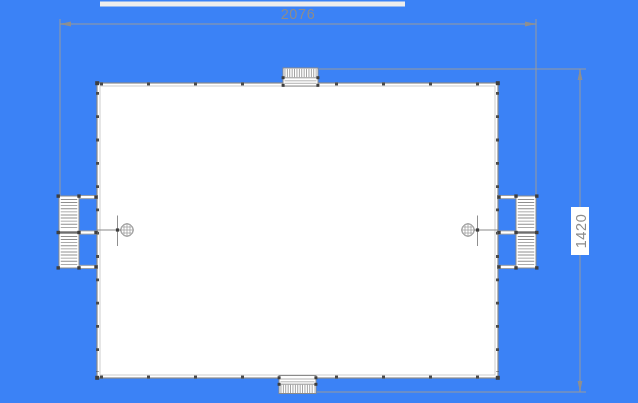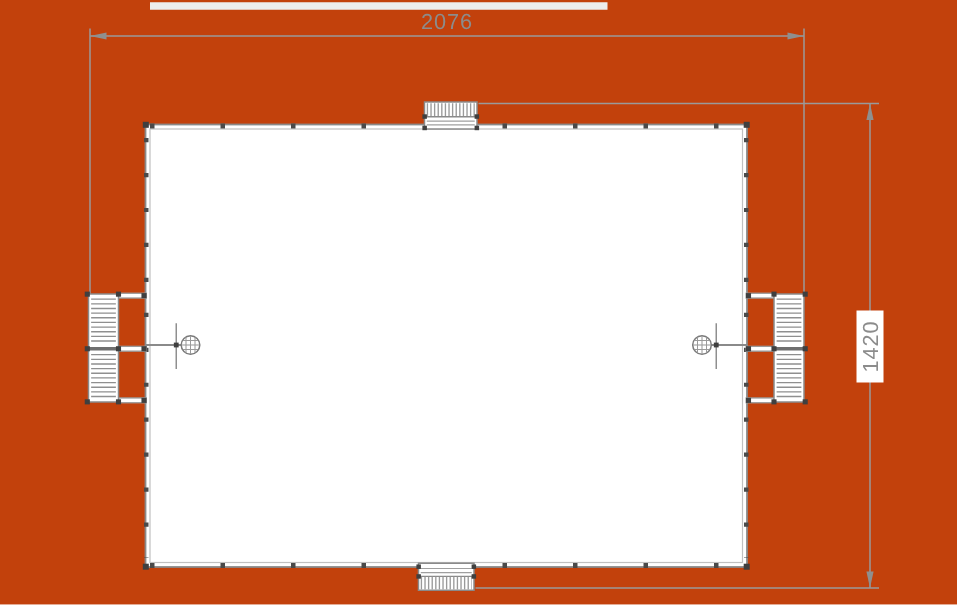--- a/index.html
+++ b/index.html
@@ -1,19 +1,19 @@
 <!DOCTYPE html>
 <html><head>
 <meta charset="utf-8">
 <style>
   html, body { margin: 0; padding: 0; background: #ffffff; }
   .canvas-wrap {
     position: relative;
     width: 638px; height: 403px;
-    background: #c2410c;
+    background: #3b82f6;
     font-family: "Liberation Sans", sans-serif;
     overflow: hidden;
   }
   svg { display: block; }
   .dim-text {
     font-family: "Liberation Sans", sans-serif;
     font-size: 14.5px;
     letter-spacing: 0.6px;
     fill: #8c8c8c;
   }

